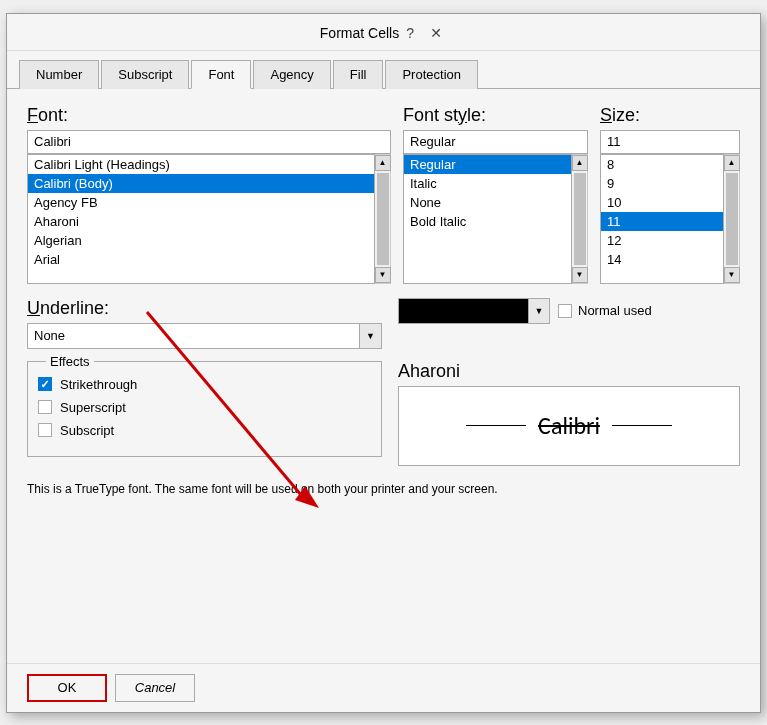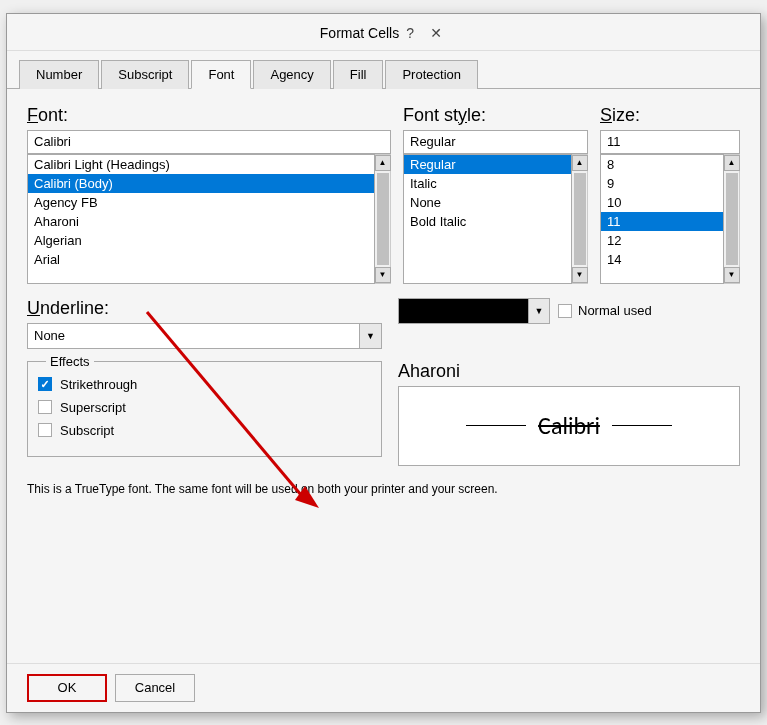--- a/index.html
+++ b/index.html
@@ -315,20 +315,21 @@
       font-size: 13px;
       border: 2px solid #cc0000;
       background: #f5f5f5;
       cursor: pointer;
       display: flex;
       align-items: center;
       justify-content: center;
     }
     .dialog-btn.cancel {
       border: 1px solid #aaa;
+      font-style: italic;
     }
   </style>
 </head>
 <body>
 
 <div class="dialog">
 
   <div class="title-bar">
     <div class="title-bar-left">
       <span class="title-text">Format Cells</span>

